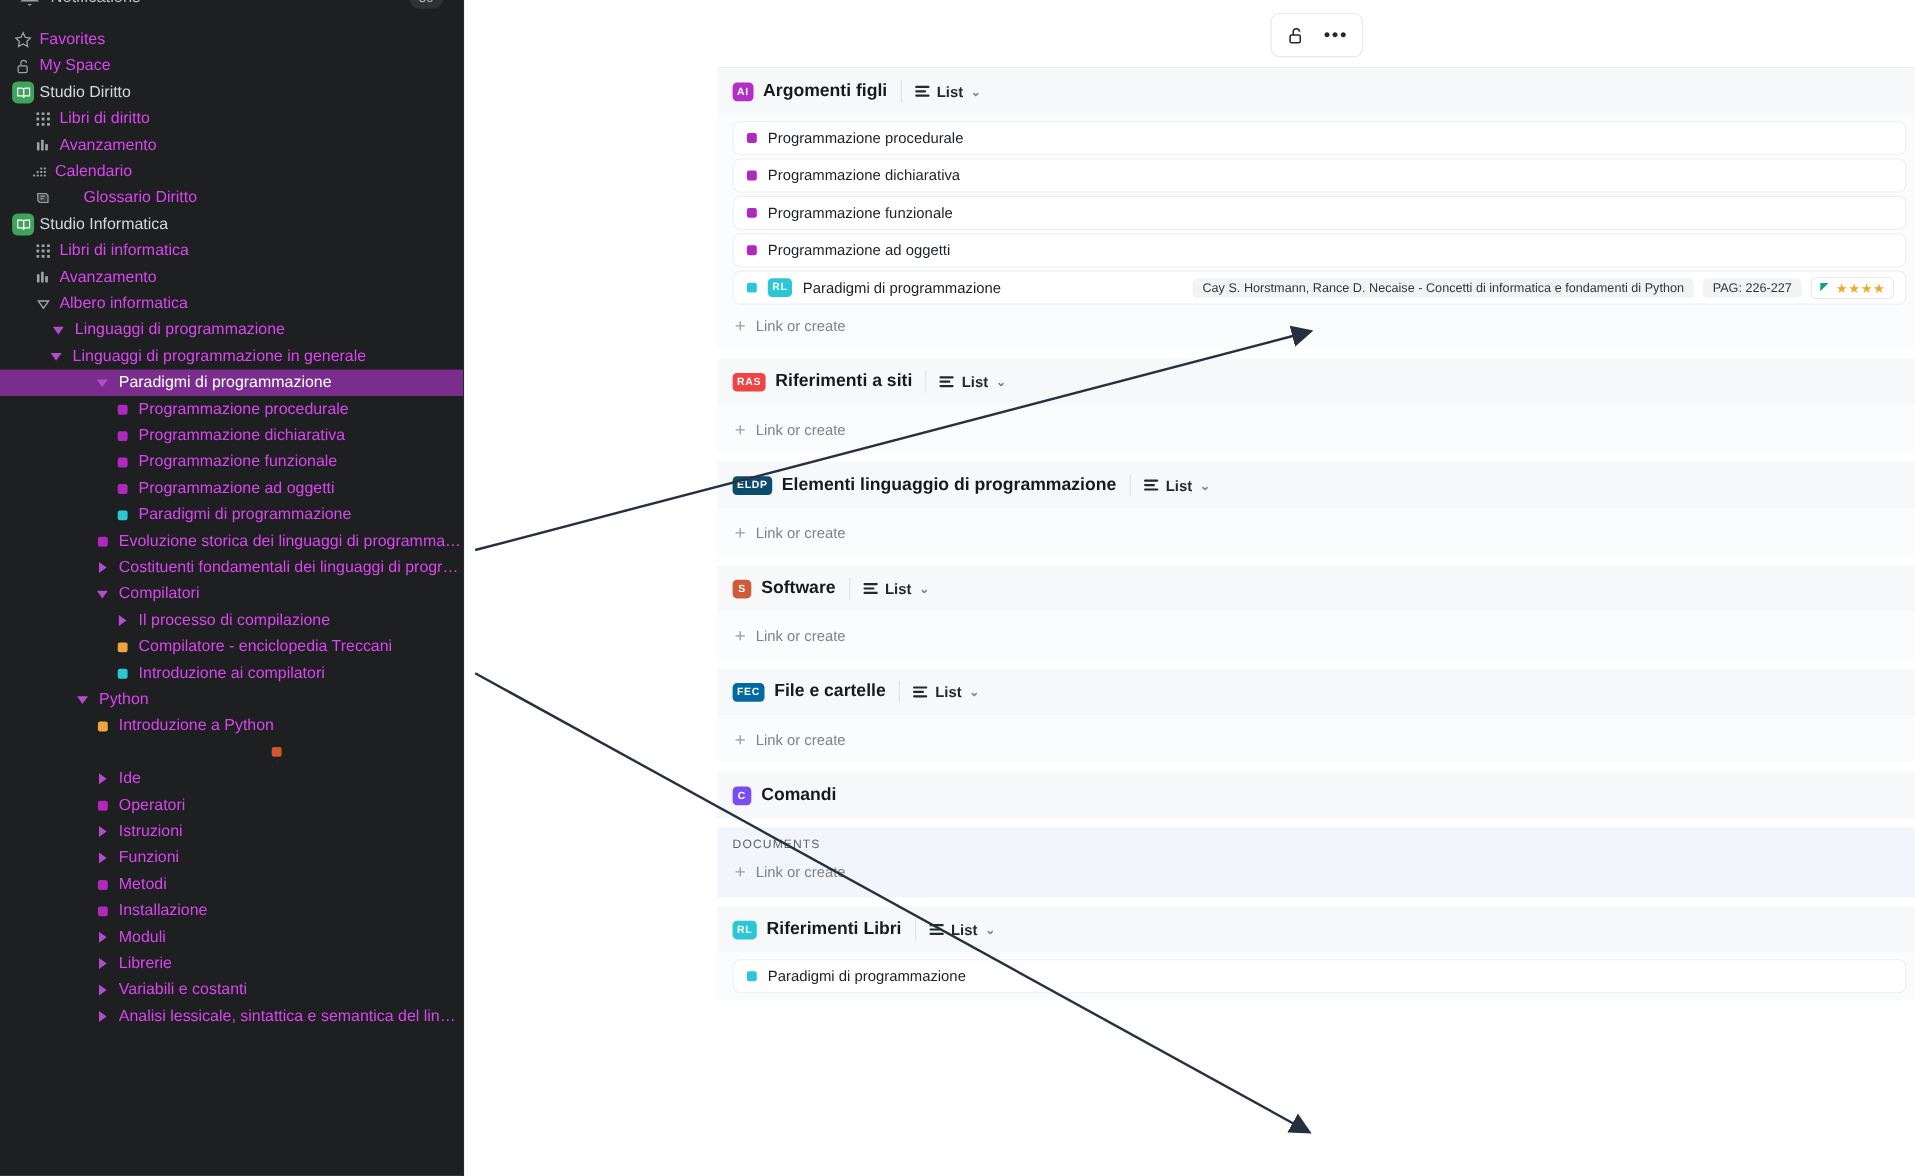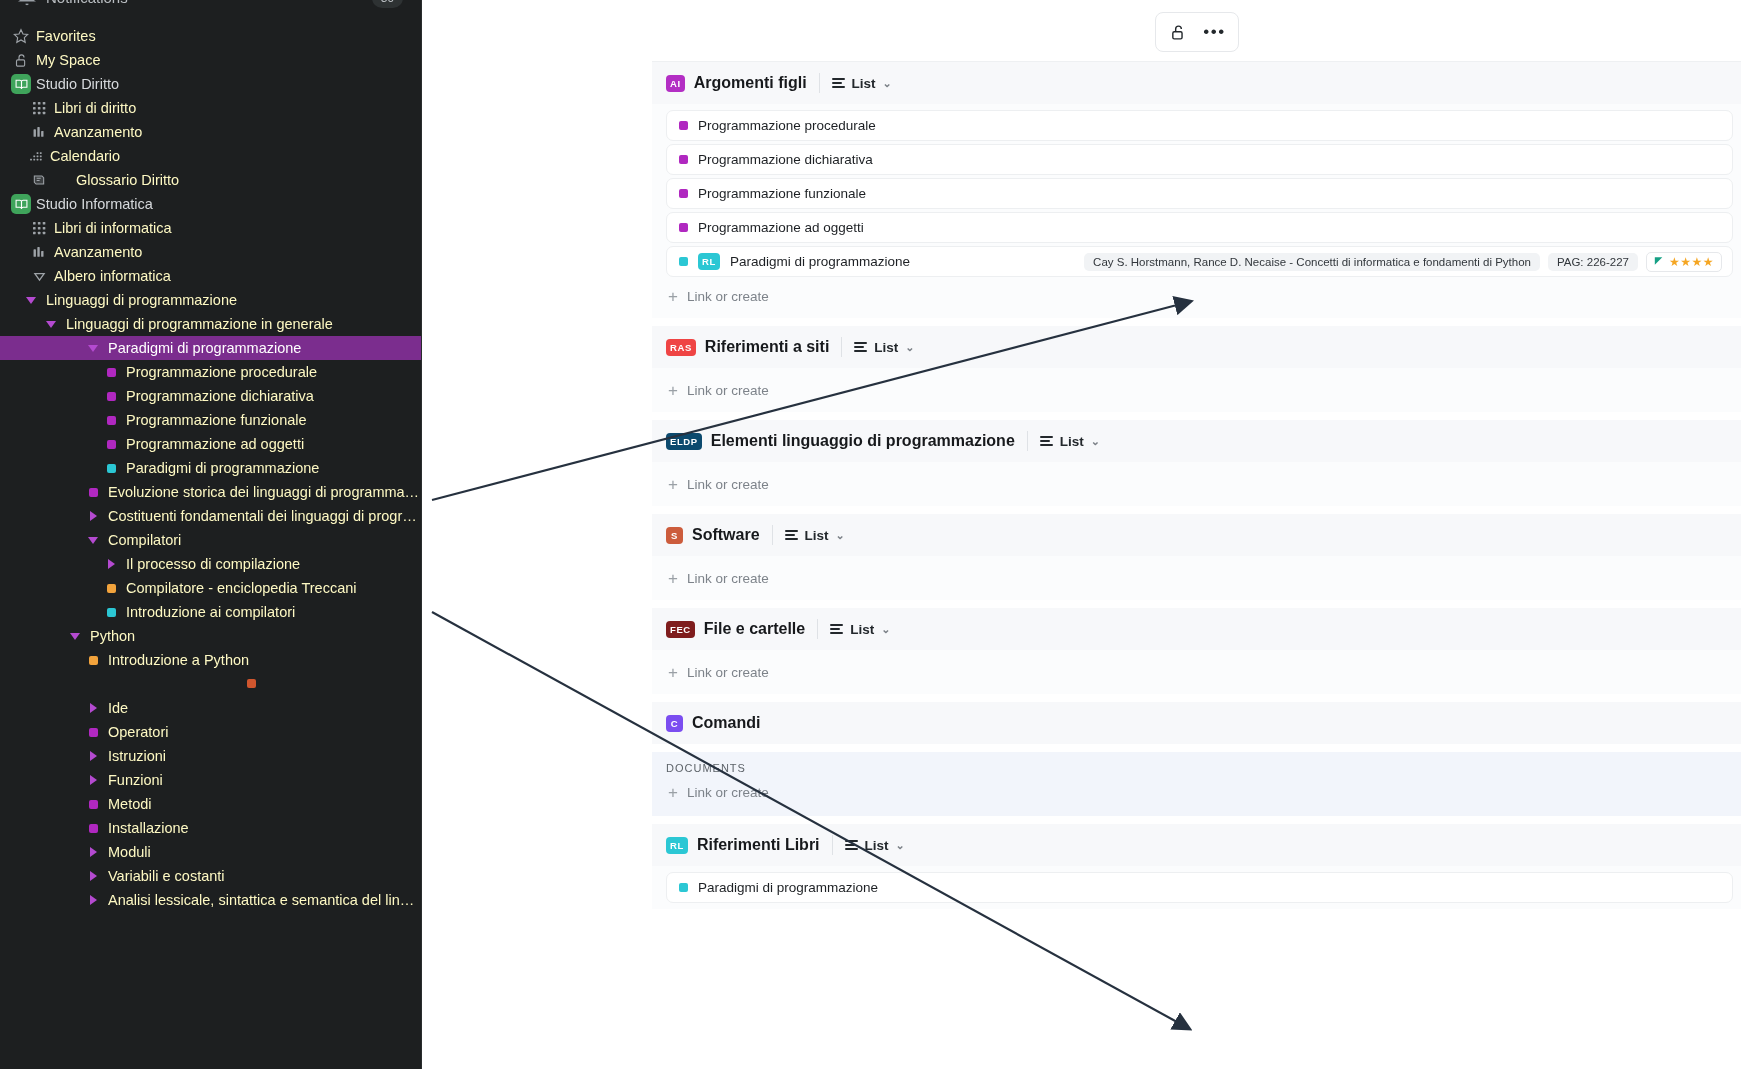--- a/index.html
+++ b/index.html
@@ -38,21 +38,21 @@
     background: #2e3233; color: #b9bdc1;
     font-size: 12px; border-radius: 10px; padding: 3px 9px;
   }
   .sb-gap { height: 15px; }
 
   .sb-row {
     display: flex; align-items: center;
     height: 24px;
     padding-left: 10px;
     font-size: 14.5px;
-    color: #fef9c3;
+    color: #d946ef;
     white-space: nowrap;
     cursor: default;
   }
   .sb-row .ico { width: 22px; display:flex; align-items:center; justify-content:center; flex:0 0 22px; color:#9ea3a8; }
   .sb-row .txt { margin-left: 4px; overflow:hidden; text-overflow:ellipsis; }
   .sb-row.ws { font-size: 14.5px; color:#d6d9dc; }
   .ws-badge {
     width: 20px; height: 20px; border-radius: 5px;
     background: #3fa45b; display:flex;align-items:center;justify-content:center;
     flex: 0 0 20px;
@@ -312,21 +312,21 @@
           <span class="txt">Avanzamento</span>
         </div>
         <div class="sb-row" style="padding-left: 28px;">
           <span class="ico">
             <svg class="tri-outline" viewBox="0 0 14 14" fill="none" stroke="#9ea3a8" stroke-width="1.4">
               <polygon points="2,4 12,4 7,11"></polygon>
             </svg>
           </span>
           <span class="txt">Albero informatica</span>
         </div>
-        <div class="sb-row" style="padding-left: 20px; align-items: center;">
+        <div class="sb-row" style="padding-left: 42px; align-items: center;">
           <span class="ico">
             <span class="caret down"></span>
           </span>
           <span class="txt">Linguaggi di programmazione</span>
         </div>
         <div class="sb-row" style="padding-left: 40px; text-align: right;">
           <span class="ico">
             <span class="caret down"></span>
           </span>
           <span class="txt">Linguaggi di programmazione in generale</span>
@@ -455,20 +455,26 @@
           <span class="ico">
             <span class="bullet" style="background:#b028c0"></span>
           </span>
           <span class="txt">Installazione</span>
         </div>
         <div class="sb-row" style="padding-left: 82px;">
           <span class="ico">
             <span class="caret right"></span>
           </span>
           <span class="txt">Moduli</span>
+        </div>
+        <div class="sb-row" style="padding-left: 82px;">
+          <span class="ico">
+            <span class="caret right"></span>
+          </span>
+          <span class="txt">Librerie</span>
         </div>
         <div class="sb-row" style="padding-left: 82px;">
           <span class="ico">
             <span class="caret right"></span>
           </span>
           <span class="txt">Variabili e costanti</span>
         </div>
         <div class="sb-row" style="padding-left: 82px;">
           <span class="ico">
             <span class="caret right"></span>
@@ -635,21 +641,21 @@
                 <div class="linkrow">
                   <span class="plus">+</span>
                   <span>Link or create</span>
                 </div>
               </div>
               <div class="sec-sep"></div>
             </div>
             <div class="section" style="position: relative; margin-left: 0px;">
               <div class="sec-head" style="position:relative">
                 <span class="sec-left">
-                  <span class="sec-badge" style="background:#7f1d1d">FEC</span>
+                  <span class="sec-badge" style="background:#0369a1">FEC</span>
                   <span class="sec-title">File e cartelle</span>
                 </span>
                 <div class="sec-div"></div>
                 <div class="sec-view">
                   <span class="view-icon">
                     <i></i>
                     <i></i>
                     <i></i>
                   </span>
                   <span>List</span>

